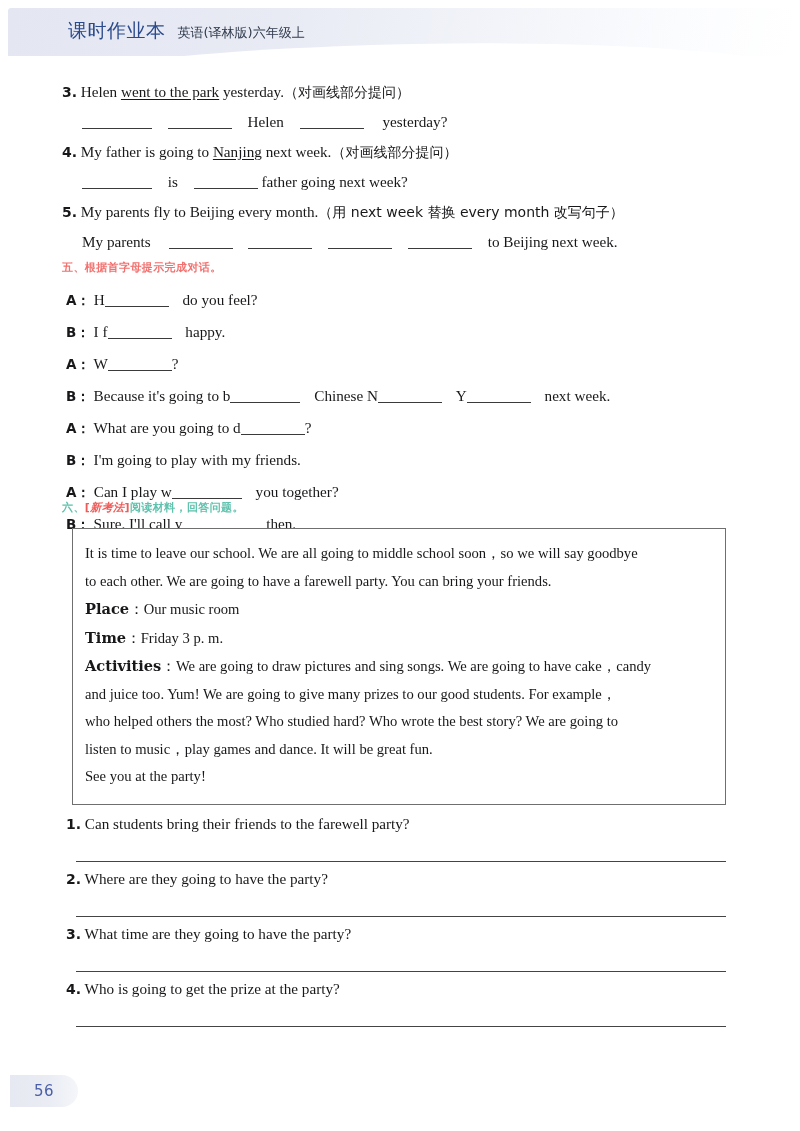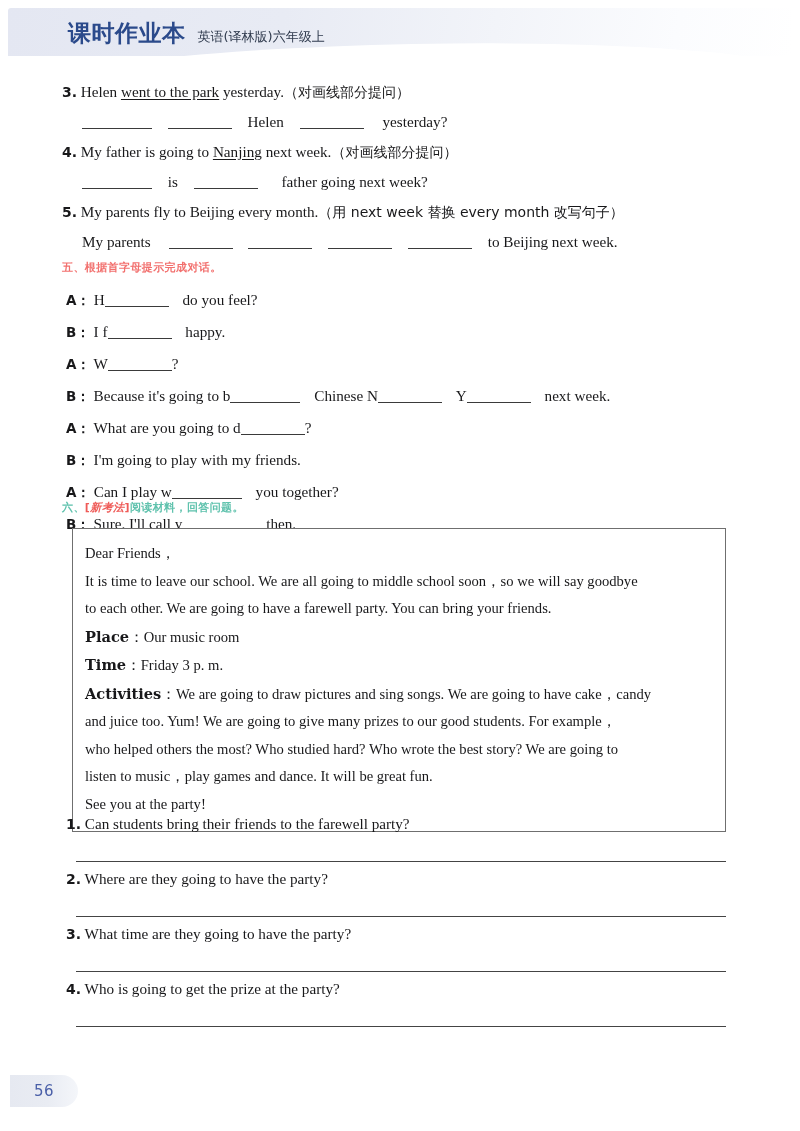--- a/index.html
+++ b/index.html
@@ -24,21 +24,21 @@
     background:#ffffff;
     border-radius:50% 50% 0 0 / 100% 100% 0 0;
     transform:rotate(-1.1deg);
   }
   .header-inner{
     position:absolute;left:60px;top:10px;display:flex;align-items:baseline;gap:12px;
     z-index:3;
   }
   .brand-title{
     font-family:"DejaVu Sans","Liberation Sans",sans-serif;
-    font-weight:700;font-size:23px;color:#2b4a8b;letter-spacing:.5px;
+    font-weight:400;font-size:19px;color:#2b4a8b;letter-spacing:.5px;
     white-space:nowrap;
   }
   .brand-sub{
     font-family:"DejaVu Sans","Liberation Sans",sans-serif;
     font-size:13px;color:#2f3a4d;letter-spacing:0;white-space:nowrap;
   }
 
   
   .page{
     position:absolute;left:0;top:56px;width:800px;
@@ -134,21 +134,21 @@
   </div>
 
   <div class="row" style="position:absolute;left:62px;top:88px;">
     <span class="qnum">4.</span>
     <span>My father is going to </span><span class="und">Nanjing</span><span> next week.</span><span class="cn">（对画线部分提问）</span>
   </div>
   <div class="row" style="position:absolute;left:82px;top:118px;">
     <span class="blank b70"></span>
     <span style="margin-left:12px;">is</span>
     <span class="blank b64" style="margin-left:12px;"></span>
-    <span style="margin-left:20px;">father going next week?</span>
+    <span style="margin-left:0;">father going next week?</span>
   </div>
 
   <div class="row" style="position:absolute;left:62px;top:148px;">
     <span class="qnum">5.</span>
     <span>My parents fly to Beijing every month.</span><span class="cn">（用 next week 替换 every month 改写句子）</span>
   </div>
   <div class="row" style="position:absolute;left:82px;top:178px;">
     <span>My parents</span>
     <span class="blank b64" style="margin-left:14px;"></span>
     <span class="blank b64" style="margin-left:12px;"></span>
@@ -204,21 +204,20 @@
     <span class="spk">B：</span>
     <span>Sure.  I'll call  y</span><span class="blank b70"></span>
     <span style="margin-left:10px;text-align:right;">then.</span>
   </div>
 
   <div class="sec-head" style="position:absolute;left:62px;top:444px;">
     <span class="sec-teal">六、</span><span class="brk">[</span><span class="badge-red">新考法</span><span class="brk">]</span><span class="sec-teal">阅读材料，回答问题。</span>
   </div>
 
   <div class="read-box" style="top:472px;">
-    <div class="read-line">Dear Friends，</div>
     <div class="read-line">It is time to leave our school.  We are all going to middle school soon，so we will say goodbye</div>
     <div class="read-line">to each other.  We are going to have a farewell party.  You can bring your friends.</div>
     <div class="read-line"><b>Place</b><span>：Our music room</span></div>
     <div class="read-line"><b>Time</b><span>：Friday 3 p. m.</span></div>
     <div class="read-line"><b>Activities</b><span>：We are going to draw pictures and sing songs.  We are going to have cake，candy</span></div>
     <div class="read-line">and juice too.  Yum! We are going to give many prizes to our good students.  For example，</div>
     <div class="read-line">who helped others the most? Who studied hard? Who wrote the best story? We are going to</div>
     <div class="read-line">listen to music，play games and dance.  It will be great fun.</div>
     <div class="read-line">See you at the party!</div>
   </div>

